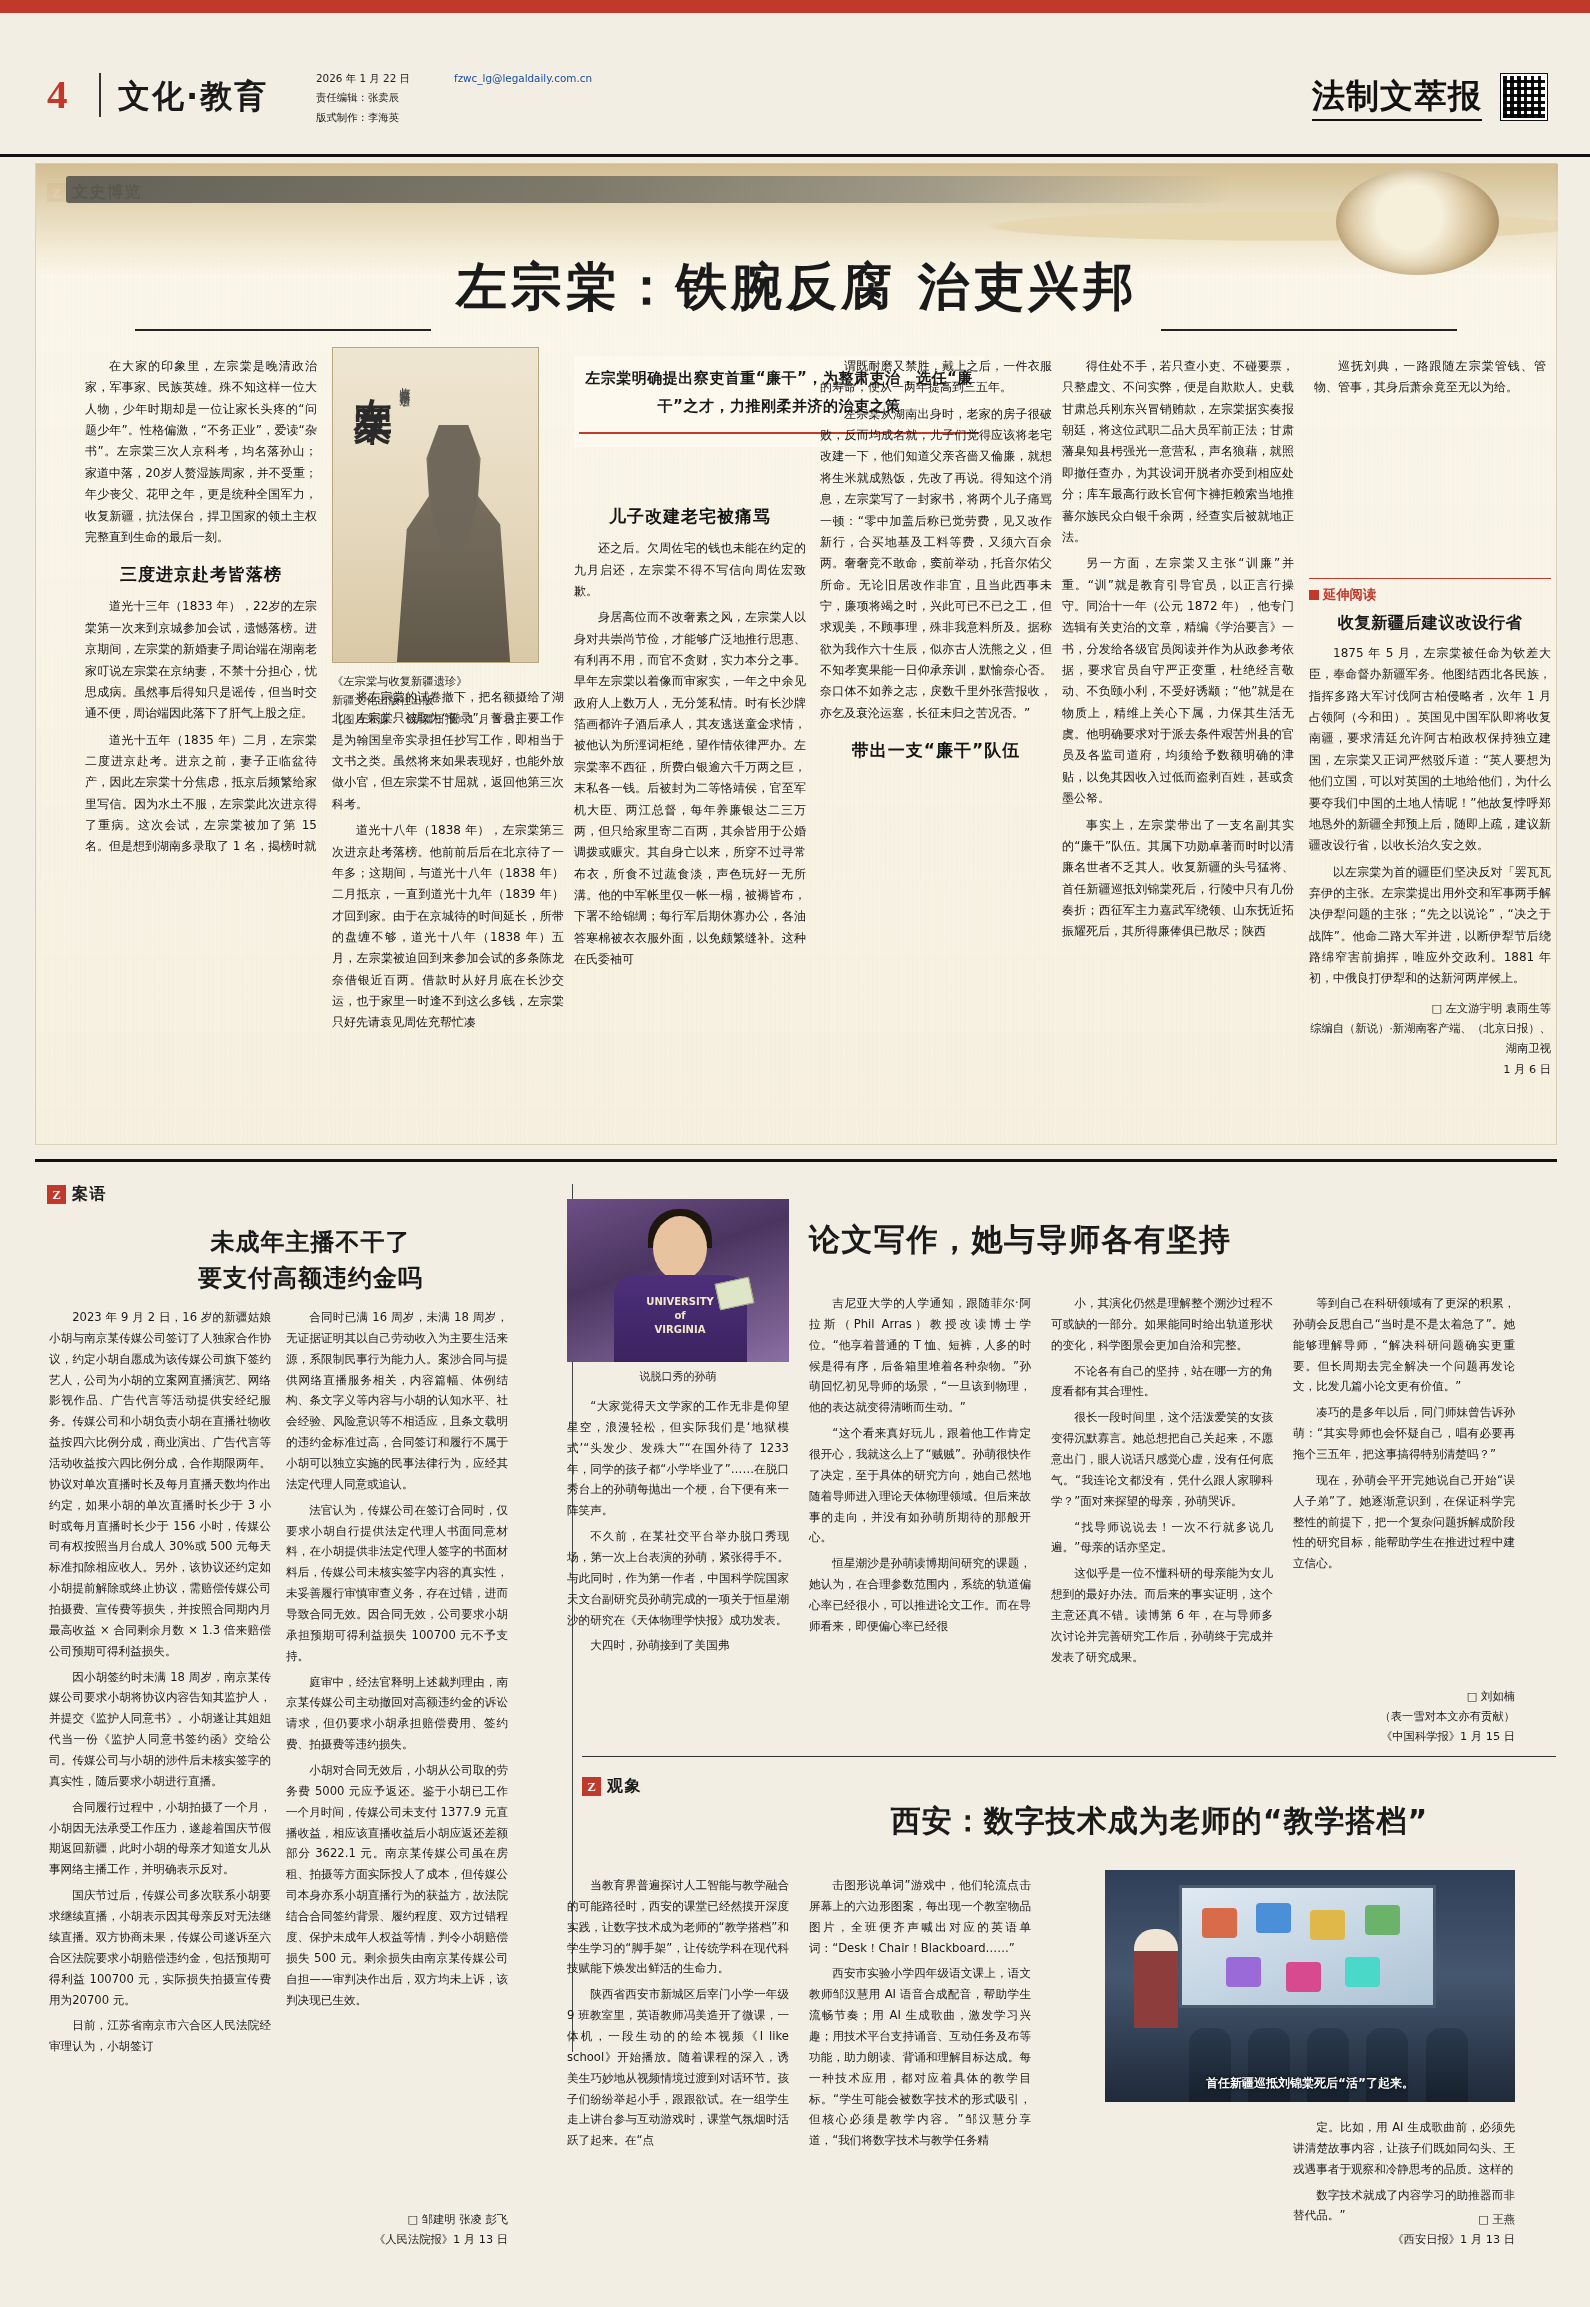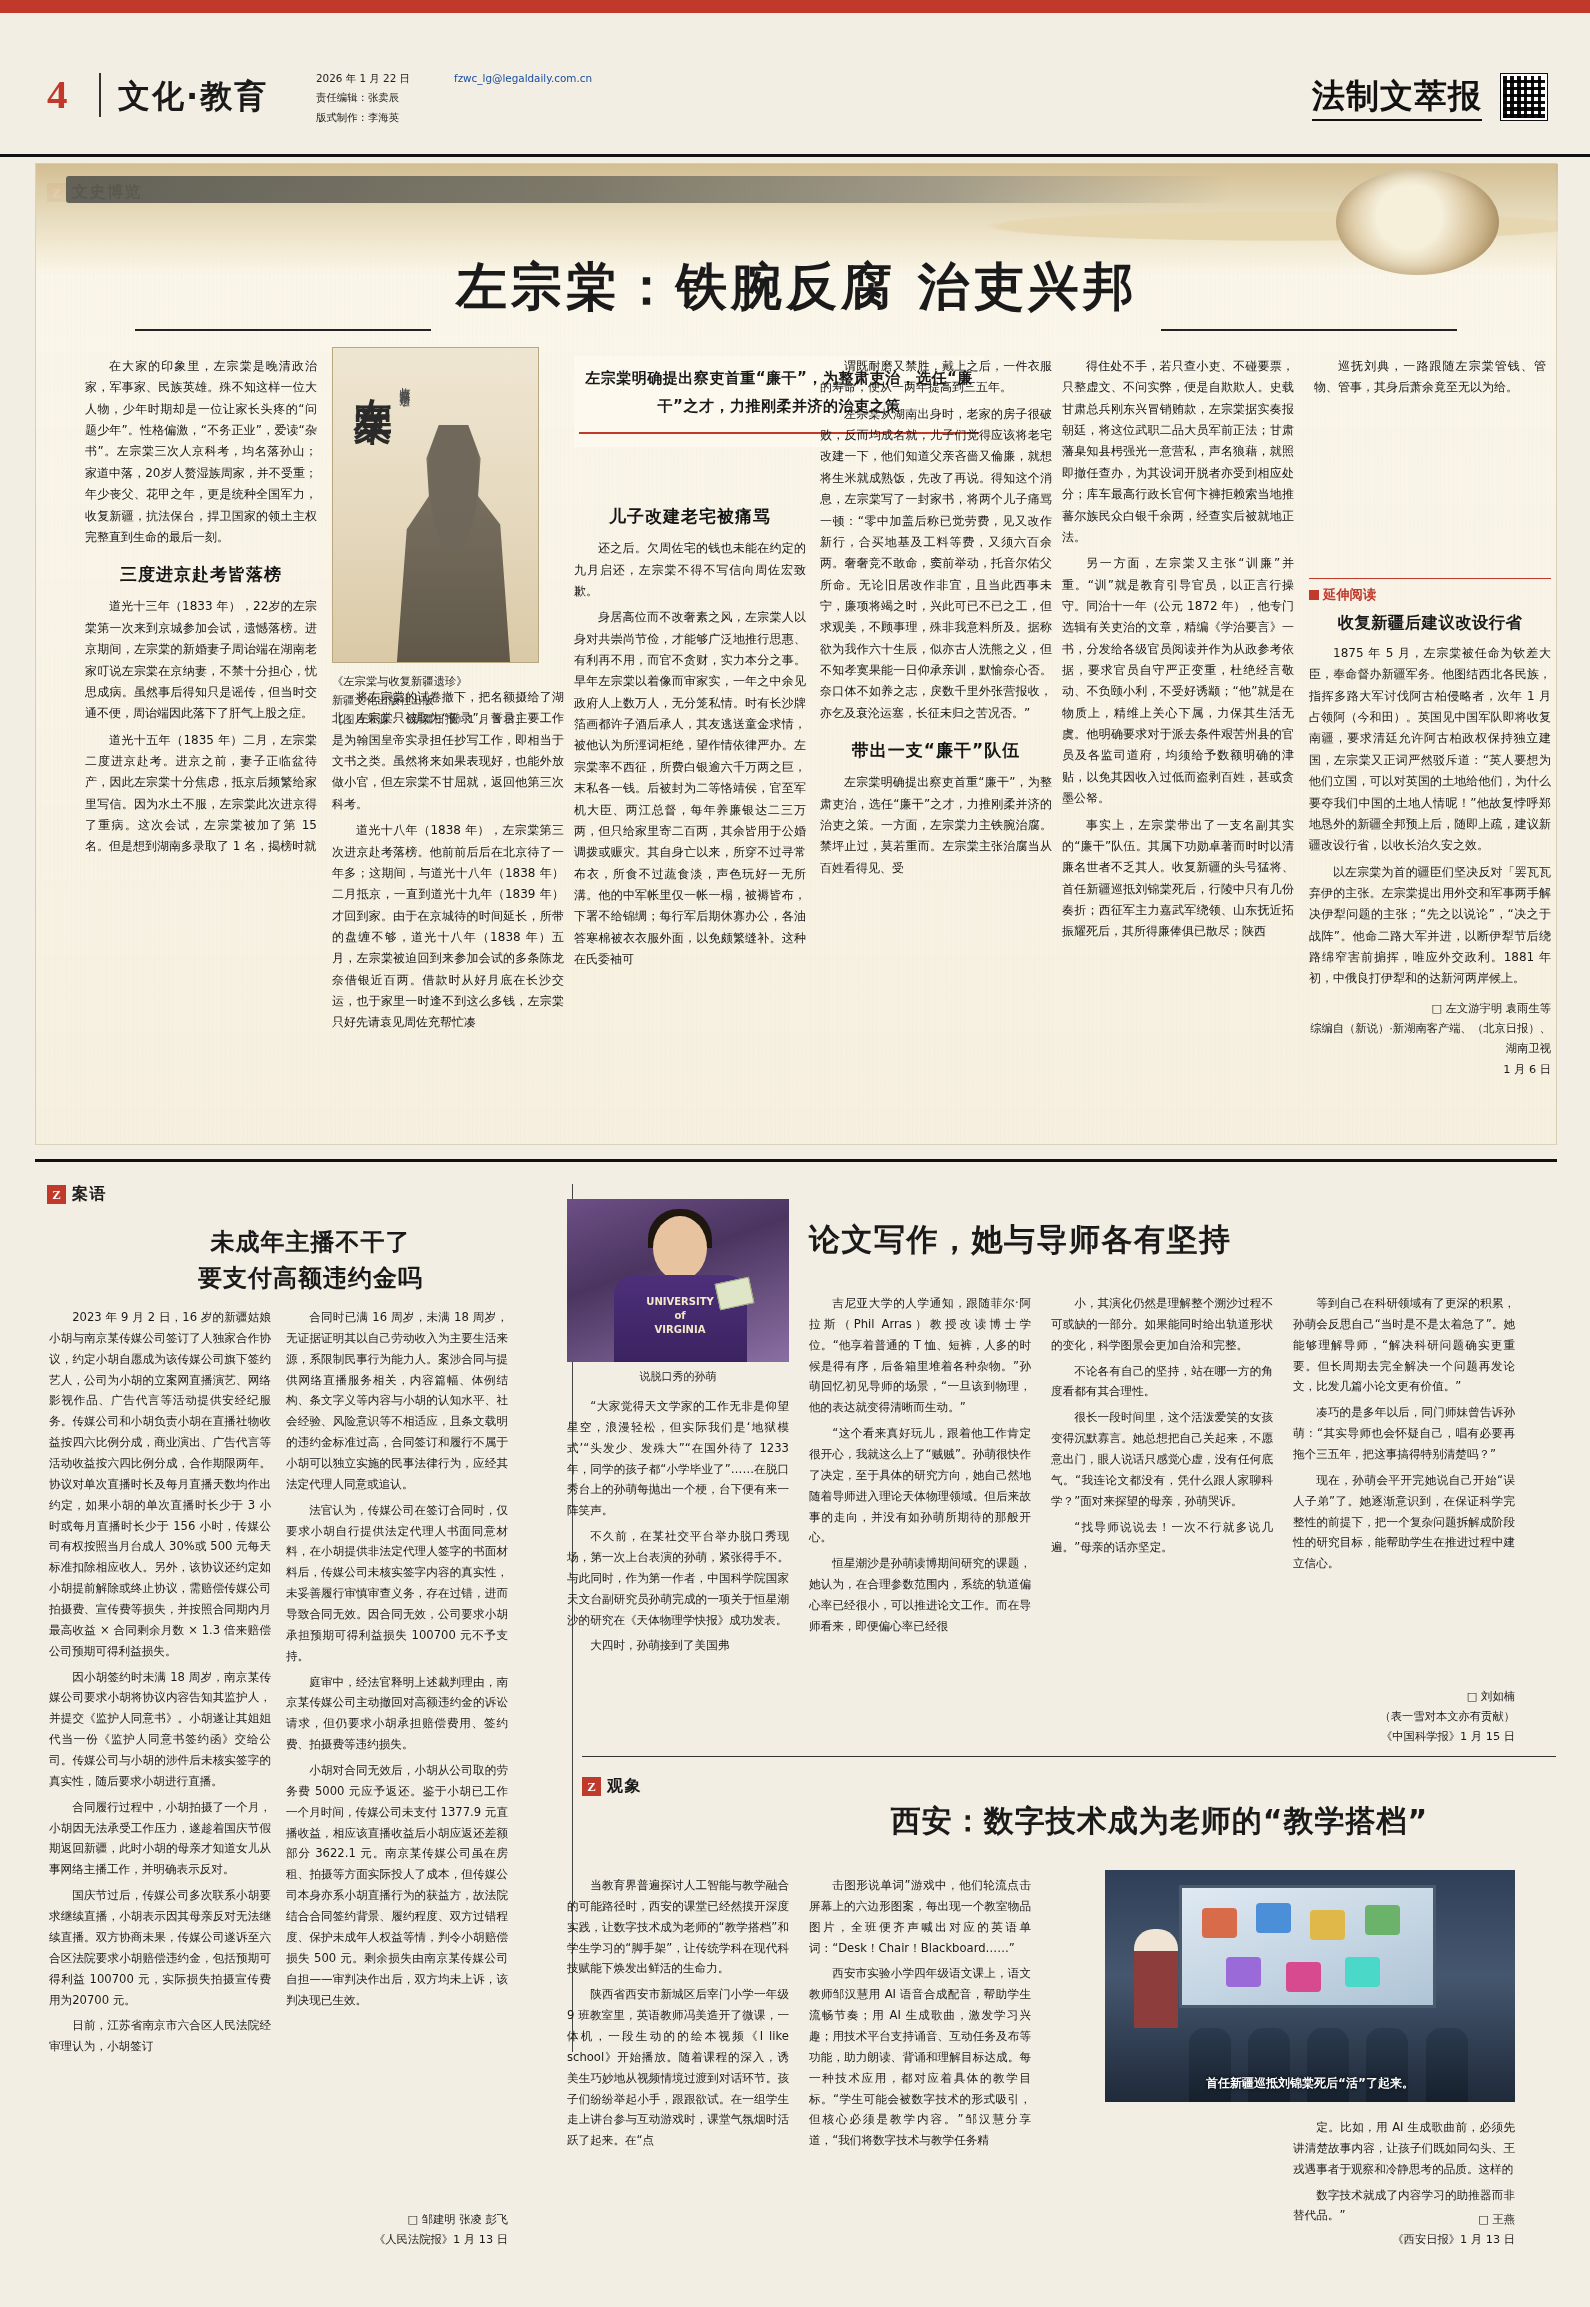--- a/index.html
+++ b/index.html
@@ -338,21 +338,20 @@
     <div class="fcol c3">
       <h4>儿子改建老宅被痛骂</h4>
       <p>还之后。欠周佐宅的钱也未能在约定的九月启还，左宗棠不得不写信向周佐宏致歉。</p>
       <p>身居高位而不改奢素之风，左宗棠人以身对共崇尚节俭，才能够广泛地推行思惠、有利再不用，而官不贪财，实力本分之事。早年左宗棠以着像而审家实，一年之中余见政府人上数万人，无分笼私情。时有长沙牌箔画都许子酒后承人，其友逃送童金求情，被他认为所涇词柜绝，望作情依律严办。左宗棠率不西征，所费白银逾六千万两之巨，末私各一钱。后被封为二等恪靖侯，官至军机大臣、两江总督，每年养廉银达二三万两，但只给家里寄二百两，其余皆用于公婚调拨或赈灾。其自身亡以来，所穿不过寻常布衣，所食不过蔬食淡，声色玩好一无所溝。他的中军帐里仅一帐一榻，被褥皆布，下署不给锦绸；每行军后期休寡办公，各油答寒棉被衣衣服外面，以免颇繁缝补。这种在氏委袖可</p>
     </div>
 
     <div class="fcol c4">
       <p>谓既耐磨又禁胜，戴上之后，一件衣服的寿命，便从一两年提高到三五年。</p>
       <p>左宗棠从湖南出身时，老家的房子很破败，反而均成名就，儿子们觉得应该将老宅改建一下，他们知道父亲吝嗇又倫廉，就想将生米就成熟饭，先改了再说。得知这个消息，左宗棠写了一封家书，将两个儿子痛骂一顿：“零中加盖后称已觉劳费，见又改作新行，合买地基及工料等费，又须六百余两。奢奢竞不敢命，窦前举动，托音尔佑父所命。无论旧居改作非宜，且当此西事未宁，廉项将竭之时，兴此可已不已之工，但求观美，不顾事理，殊非我意料所及。据称欲为我作六十生辰，似亦古人洗熊之义，但不知孝寞果能一日仰承亲训，默愉奈心否。奈口体不如养之志，戾数千里外张营报收，亦乞及衰沦运塞，长征未归之苦况否。”</p>
       <h4>带出一支“廉干”队伍</h4>
-      <p>左宗棠明确提出察吏首重“廉干”，为整肃吏治，选任“廉干”之才，力推刚柔并济的治吏之策。一方面，左宗棠力主铁腕治腐。禁坪止过，莫若重而。左宗棠主张治腐当从百姓看得见、受</p>
     </div>
 
     <div class="fcol c5">
       <p>得住处不手，若只查小吏、不碰要票，只整虚文、不问实弊，便是自欺欺人。史载甘肃总兵刚东兴冒销贿款，左宗棠据实奏报朝廷，将这位武职二品大员军前正法；甘肃藩臬知县枵强光一意营私，声名狼藉，就照即撤任查办，为其设词开脱者亦受到相应处分；库车最高行政长官何卞褲拒赖索当地推蕃尔族民众白银千余两，经查实后被就地正法。</p>
       <p>另一方面，左宗棠又主张“训廉”并重。“训”就是教育引导官员，以正言行操守。同治十一年（公元 1872 年），他专门选辑有关吏治的文章，精编《学治要言》一书，分发给各级官员阅读并作为从政参考依据，要求官员自守严正变重，杜绝经言敬动、不负颐小利，不受好诱颛；“他”就是在物质上，精维上关心下属，力保其生活无虞。他明确要求对于派去条件艰苦州县的官员及各监司道府，均须给予数额明确的津贴，以免其因收入过低而盗剥百姓，甚或贪墨公帑。</p>
       <p>事实上，左宗棠带出了一支名副其实的“廉干”队伍。其属下功勋卓著而时时以清廉名世者不乏其人。收复新疆的头号猛将、首任新疆巡抵刘锦棠死后，行陵中只有几份奏折；西征军主力嘉武军绕领、山东抚近拓振耀死后，其所得廉俸俱已散尽；陕西</p>
     </div>
 
     <div class="fcol c6">
       <p>巡抚刘典，一路跟随左宗棠管钱、管物、管事，其身后萧余竟至无以为给。</p>
@@ -428,20 +427,21 @@
   <div class="acol a3c1">
     <p>吉尼亚大学的人学通知，跟随菲尔·阿拉斯（Phil Arras）教授改读博士学位。“他享着普通的 T 恤、短裤，人多的时候是得有序，后备箱里堆着各种杂物。”孙萌回忆初见导师的场景，“一旦该到物理，他的表达就变得清晰而生动。”</p>
     <p>“这个看来真好玩儿，跟着他工作肯定很开心，我就这么上了“贼贼”。孙萌很快作了决定，至于具体的研究方向，她自己然地随着导师进入理论天体物理领域。但后来故事的走向，并没有如孙萌所期待的那般开心。</p>
     <p>恒星潮沙是孙萌读博期间研究的课题，她认为，在合理参数范围内，系统的轨道偏心率已经很小，可以推进论文工作。而在导师看来，即便偏心率已经很</p>
   </div>
   <div class="acol a3c2">
     <p>小，其演化仍然是理解整个溯沙过程不可或缺的一部分。如果能同时给出轨道形状的变化，科学图景会更加自洽和完整。</p>
     <p>不论各有自己的坚持，站在哪一方的角度看都有其合理性。</p>
     <p>很长一段时间里，这个活泼爱笑的女孩变得沉默寡言。她总想把自己关起来，不愿意出门，眼人说话只感觉心虚，没有任何底气。“我连论文都没有，凭什么跟人家聊科学？”面对来探望的母亲，孙萌哭诉。</p>
     <p>“找导师说说去！一次不行就多说几遍。”母亲的话亦坚定。</p>
+    <p>这似乎是一位不懂科研的母亲能为女儿想到的最好办法。而后来的事实证明，这个主意还真不错。读博第 6 年，在与导师多次讨论并完善研究工作后，孙萌终于完成并发表了研究成果。</p>
   </div>
   <div class="acol a3c3">
     <p>等到自己在科研领域有了更深的积累，孙萌会反思自己“当时是不是太着急了”。她能够理解导师，“解决科研问题确实更重要。但长周期去完全解决一个问题再发论文，比发几篇小论文更有价值。”</p>
     <p>凑巧的是多年以后，同门师妹曾告诉孙萌：“其实导师也会怀疑自己，唱有必要再拖个三五年，把这事搞得特别清楚吗？”</p>
     <p>现在，孙萌会平开完她说自己开始“误人子弟”了。她逐渐意识到，在保证科学完整性的前提下，把一个复杂问题拆解成阶段性的研究目标，能帮助学生在推进过程中建立信心。</p>
   </div>
   <div class="a3-sign">
     <div>□ 刘如楠</div>
     <div>（表一雪对本文亦有贡献）</div>
     <div>《中国科学报》1 月 15 日</div>

